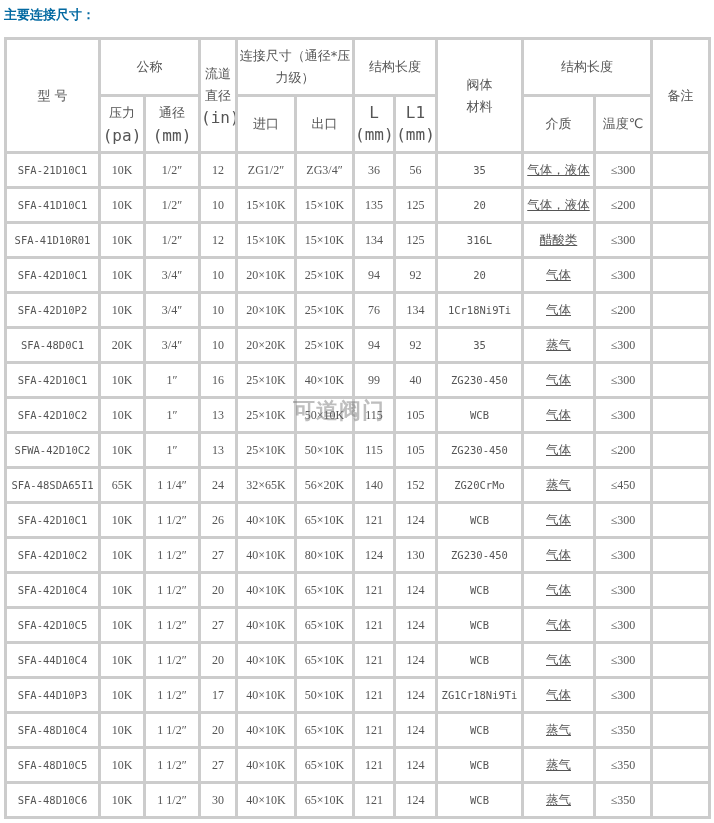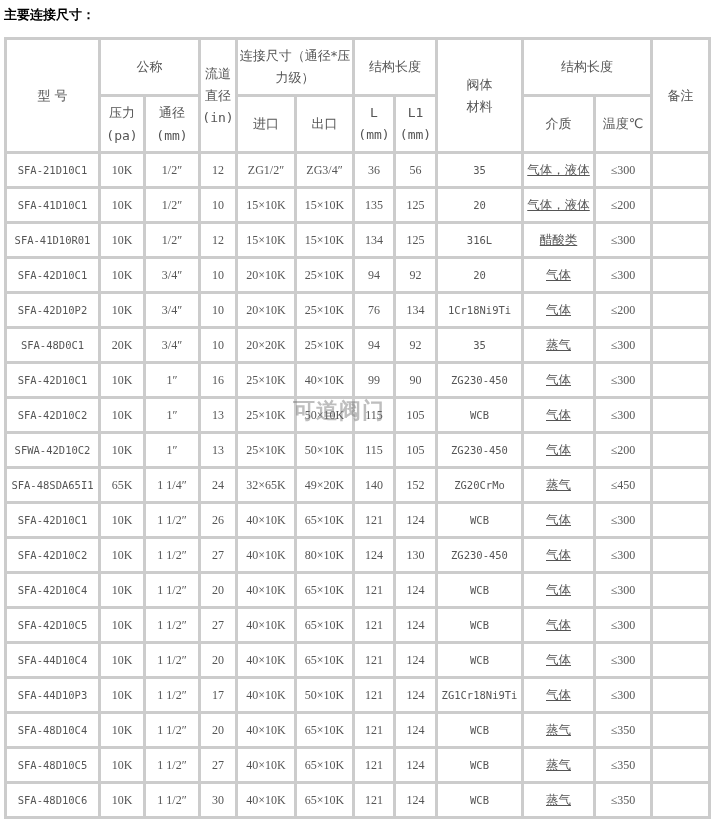--- a/index.html
+++ b/index.html
@@ -14,21 +14,21 @@
       position: relative;
       font-family: "DejaVu Sans", sans-serif;
       color: #555555;
     }
     .section-title {
       position: absolute;
       left: 4px;
       top: 6px;
       font-size: 13px;
       font-weight: bold;
-      color: #000000;
+      color: #0369a1;
       letter-spacing: 0px;
     }
     table.spec {
       position: absolute;
       left: 4px;
       top: 37px;
       border-collapse: collapse;
       table-layout: fixed;
       width: 704px;
     }
@@ -42,21 +42,21 @@
       color: #555555;
       overflow: hidden;
       white-space: nowrap;
     }
     table.spec th {
       font-size: 13px;
       line-height: 24px;
     }
     table.spec th .unit {
       font-family: "DejaVu Sans Mono", monospace;
-      font-size: 13px;
+      font-size: 16px;
       display: block;
       line-height: 22px;
     }
     table.spec th.wrap {
       white-space: normal;
       line-height: 22px;
     }
     tr.h1 th { height: 54px; }
     tr.h2 th { height: 54px; }
     tr.data td {
@@ -238,21 +238,21 @@
   </tr>
 
   <tr class="data">
     <td class="mono">SFA-42D10C1</td>
     <td>10K</td>
     <td>1″</td>
     <td>16</td>
     <td>25×10K</td>
     <td>40×10K</td>
     <td>99</td>
-    <td>90</td>
+    <td>40</td>
     <td class="mono">ZG230-450</td>
     <td class="cjk">气体</td>
     <td>≤300</td>
     <td></td>
   </tr>
 
   <tr class="data">
     <td class="mono">SFA-42D10C2</td>
     <td>10K</td>
     <td>1″</td>
@@ -281,21 +281,21 @@
     <td>≤200</td>
     <td></td>
   </tr>
 
   <tr class="data">
     <td class="mono">SFA-48SDA65I1</td>
     <td>65K</td>
     <td>1 1/4″</td>
     <td>24</td>
     <td>32×65K</td>
-    <td>49×20K</td>
+    <td>56×20K</td>
     <td>140</td>
     <td>152</td>
     <td class="mono">ZG20CrMo</td>
     <td class="cjk">蒸气</td>
     <td>≤450</td>
     <td></td>
   </tr>
 
   <tr class="data">
     <td class="mono">SFA-42D10C1</td>

